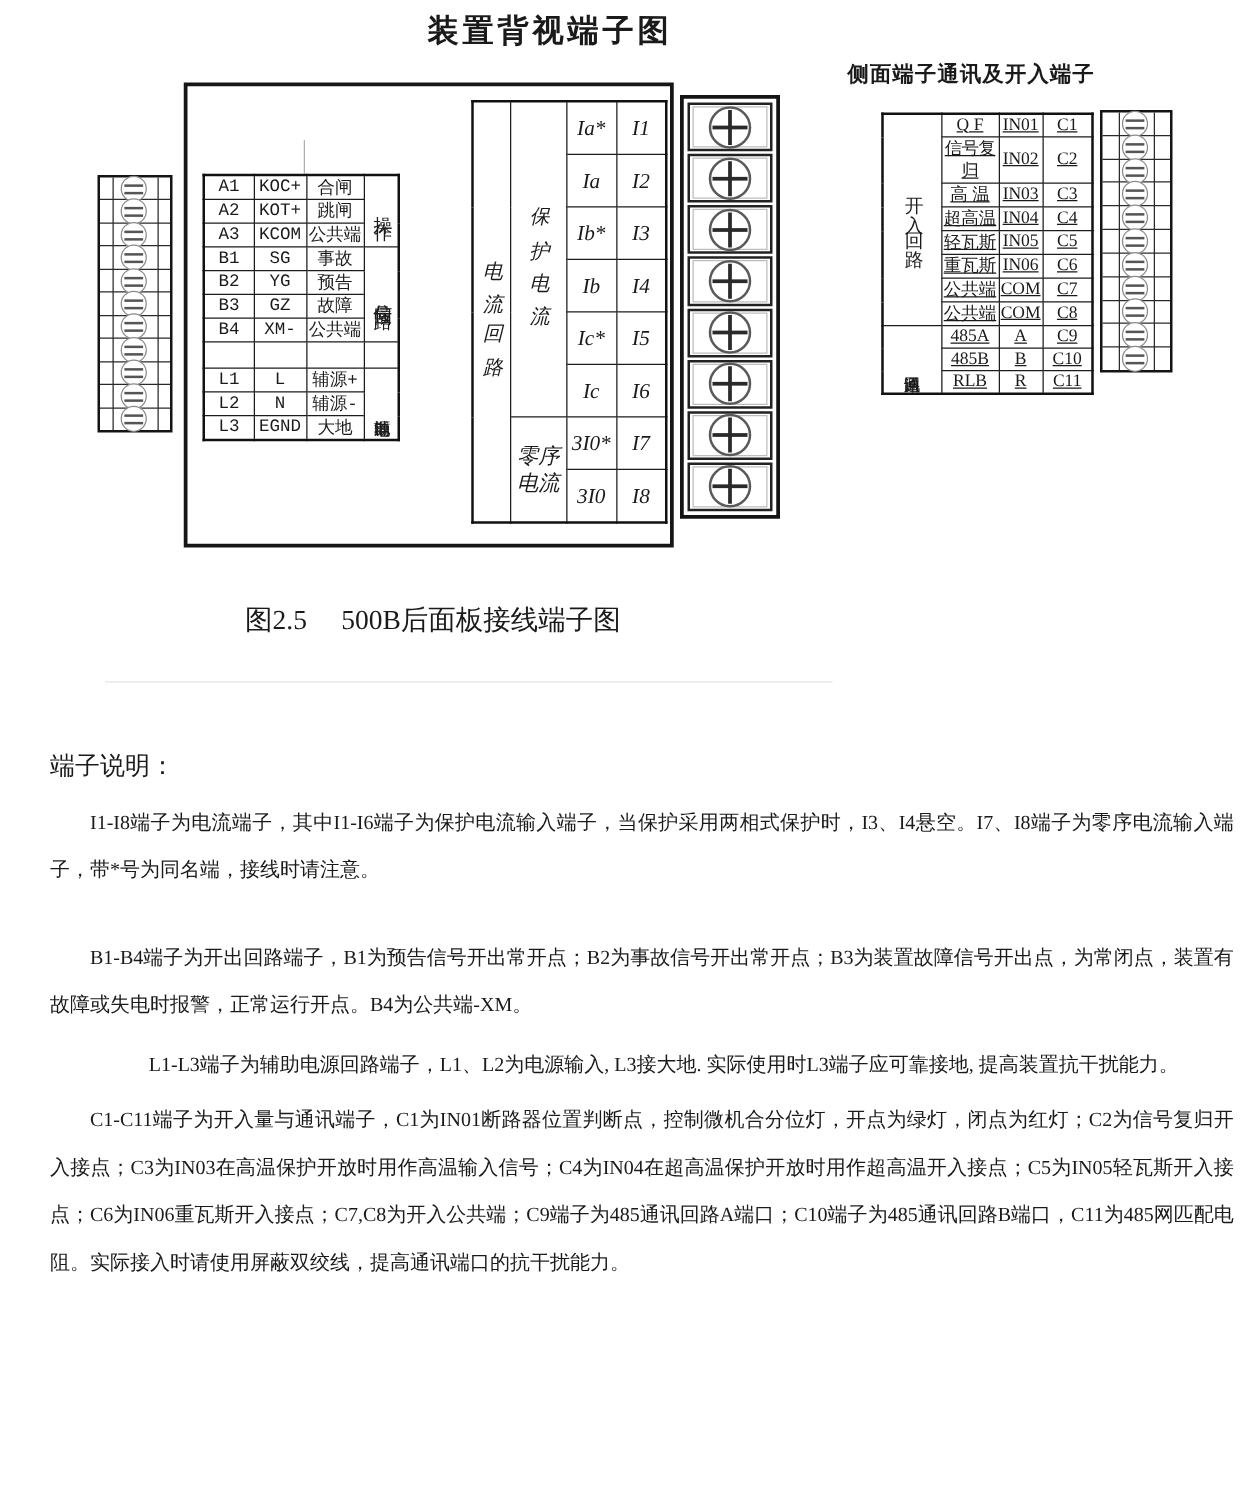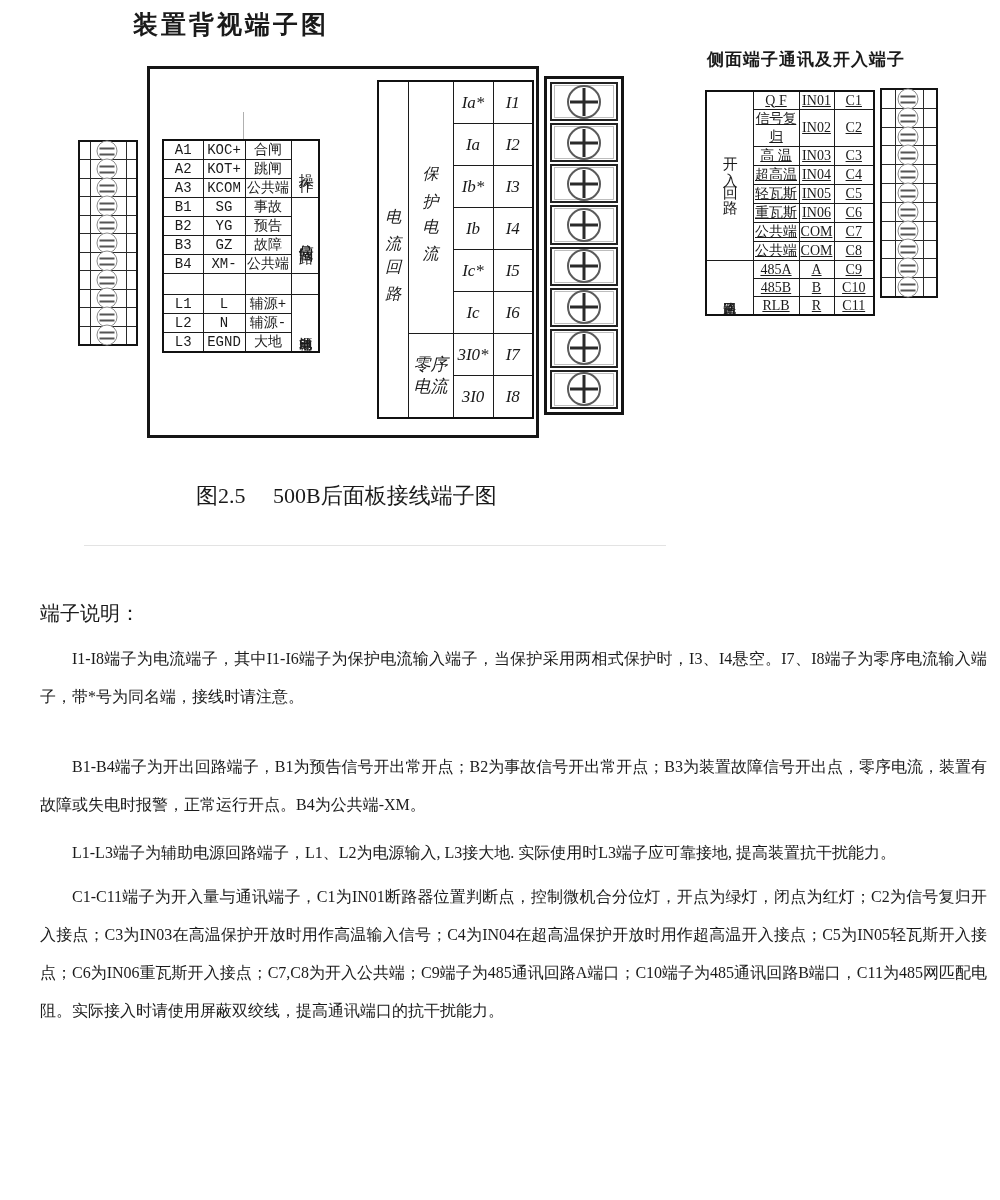--- a/index.html
+++ b/index.html
@@ -1,24 +1,24 @@
 <!DOCTYPE html>
 <html><head>
 <meta charset="utf-8">
 <style>
   html,body{margin:0;padding:0;background:#fff;}
   .page{position:relative;width:1000px;height:1200px;background:#ffffff;
         font-family:"Liberation Serif","DejaVu Serif",serif;color:#1a1a1a;overflow:hidden;}
   .abs{position:absolute;}
 
   
-  .main-title{left:133px;top:8px;width:392px;text-align:left;
+  .main-title{left:146px;top:8px;width:392px;text-align:right;
     font-family:Liberation Mono, monospace;font-weight:bold;
     font-size:25px;letter-spacing:3px;}
-  .side-title{left:707px;top:48px;font-family:"Liberation Sans","DejaVu Sans",sans-serif;
+  .side-title{left:678px;top:48px;font-family:"Liberation Sans","DejaVu Sans",sans-serif;
     font-weight:bold;font-size:17px;letter-spacing:1px;}
 
   
   .big-rect{left:147px;top:66px;width:392px;height:372px;border:3px solid #161616;box-sizing:border-box;}
   .leader-line{left:243px;top:112px;width:1px;height:28px;background:#b0b0b0;}
   .faint-rule{left:84px;top:545px;width:582px;height:1px;background:#e3e3e3;}
 
   
   table.tbl{border-collapse:collapse;table-layout:fixed;background:#fff;border:2px solid #111;}
   .tbl td{border:1px solid #1c1c1c;text-align:center;vertical-align:middle;padding:0;overflow:hidden;
@@ -70,21 +70,21 @@
     width:34px;height:34px;border:2px solid #5a5a5a;border-radius:50%;box-sizing:border-box;}
   .cross-screw .h{position:absolute;left:1px;right:1px;top:50%;transform:translateY(-50%);height:3px;background:#2a2a2a;}
   .cross-screw .v{position:absolute;top:1px;bottom:1px;left:50%;transform:translateX(-50%);width:3px;background:#2a2a2a;}
 
   
   .caption{left:196px;top:481px;font-size:22px;white-space:pre;}
   .notes{left:40px;top:600px;width:947px;}
   .notes-heading{font-size:20px;line-height:26px;}
   .np{margin:0;font-size:16px;line-height:38px;text-align:justify;text-indent:2em;}
   .p1{margin-top:14px;} .p2{margin-top:30px;} .p3{margin-top:32px;}
-  .p4{margin-top:10px;} .p5{margin-top:6px;}
+  .p4{margin-top:10px;margin-left:47px;} .p5{margin-top:6px;}
 </style>
 </head>
 <body>
 
 <div class="page">
 
   <div class="abs main-title">装置背视端子图</div>
   <div class="abs side-title">侧面端子通讯及开入端子</div>
 
   <div class="abs big-rect"></div>
@@ -467,18 +467,18 @@
       </div>
     </div>
 
   <div class="abs faint-rule"></div>
 
   <div class="abs caption">图2.5　 500B后面板接线端子图</div>
 
   <div class="abs notes">
     <div class="notes-heading">端子说明：</div>
     <p class="np p1">I1-I8端子为电流端子，其中I1-I6端子为保护电流输入端子，当保护采用两相式保护时，I3、I4悬空。I7、I8端子为零序电流输入端子，带*号为同名端，接线时请注意。</p>
-    <p class="np p3">B1-B4端子为开出回路端子，B1为预告信号开出常开点；B2为事故信号开出常开点；B3为装置故障信号开出点，零序电流，装置有故障或失电时报警，正常运行开点。B4为公共端-XM。</p>
+    <p class="np p3">B1-B4端子为开出回路端子，B1为预告信号开出常开点；B2为事故信号开出常开点；B3为装置故障信号开出点，为常闭点，装置有故障或失电时报警，正常运行开点。B4为公共端-XM。</p>
     <p class="np p4">L1-L3端子为辅助电源回路端子，L1、L2为电源输入, L3接大地. 实际使用时L3端子应可靠接地, 提高装置抗干扰能力。</p>
     <p class="np p5">C1-C11端子为开入量与通讯端子，C1为IN01断路器位置判断点，控制微机合分位灯，开点为绿灯，闭点为红灯；C2为信号复归开入接点；C3为IN03在高温保护开放时用作高温输入信号；C4为IN04在超高温保护开放时用作超高温开入接点；C5为IN05轻瓦斯开入接点；C6为IN06重瓦斯开入接点；C7,C8为开入公共端；C9端子为485通讯回路A端口；C10端子为485通讯回路B端口，C11为485网匹配电阻。实际接入时请使用屏蔽双绞线，提高通讯端口的抗干扰能力。</p>
   </div>
 
 </div>
 
 </body></html>

